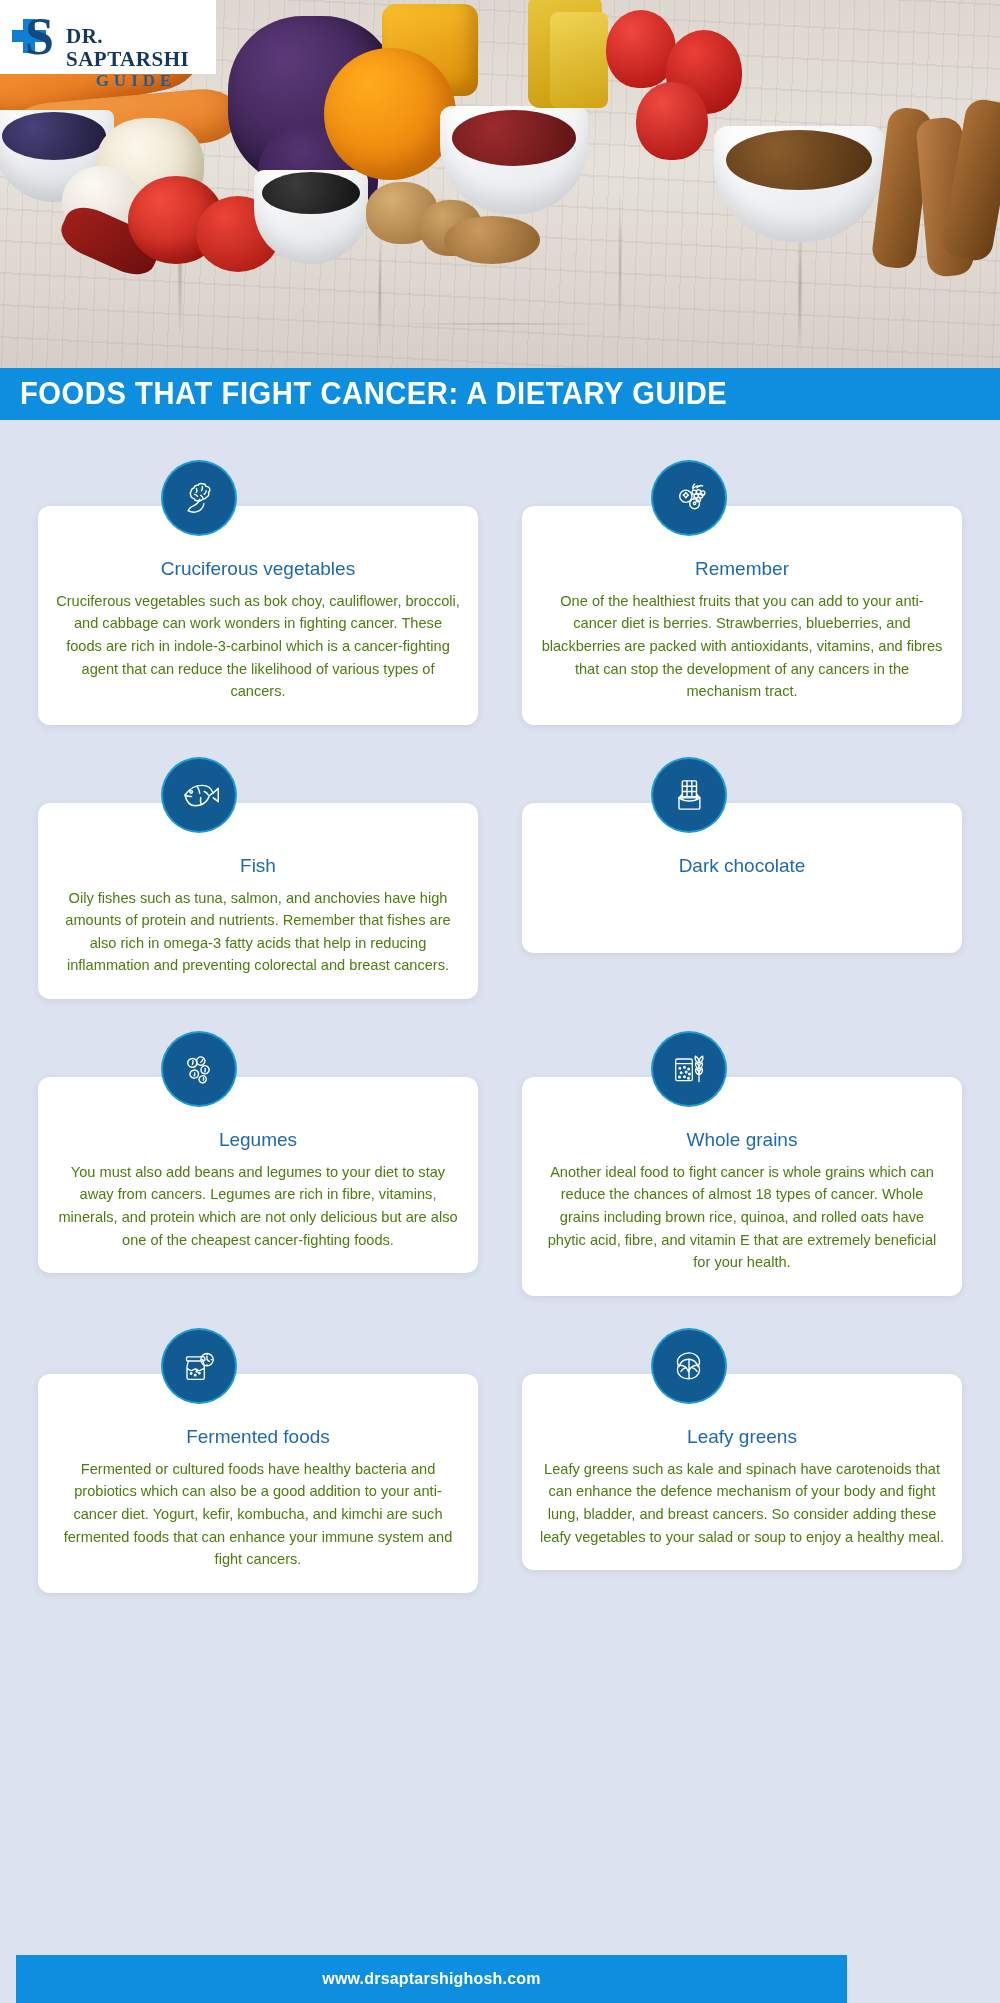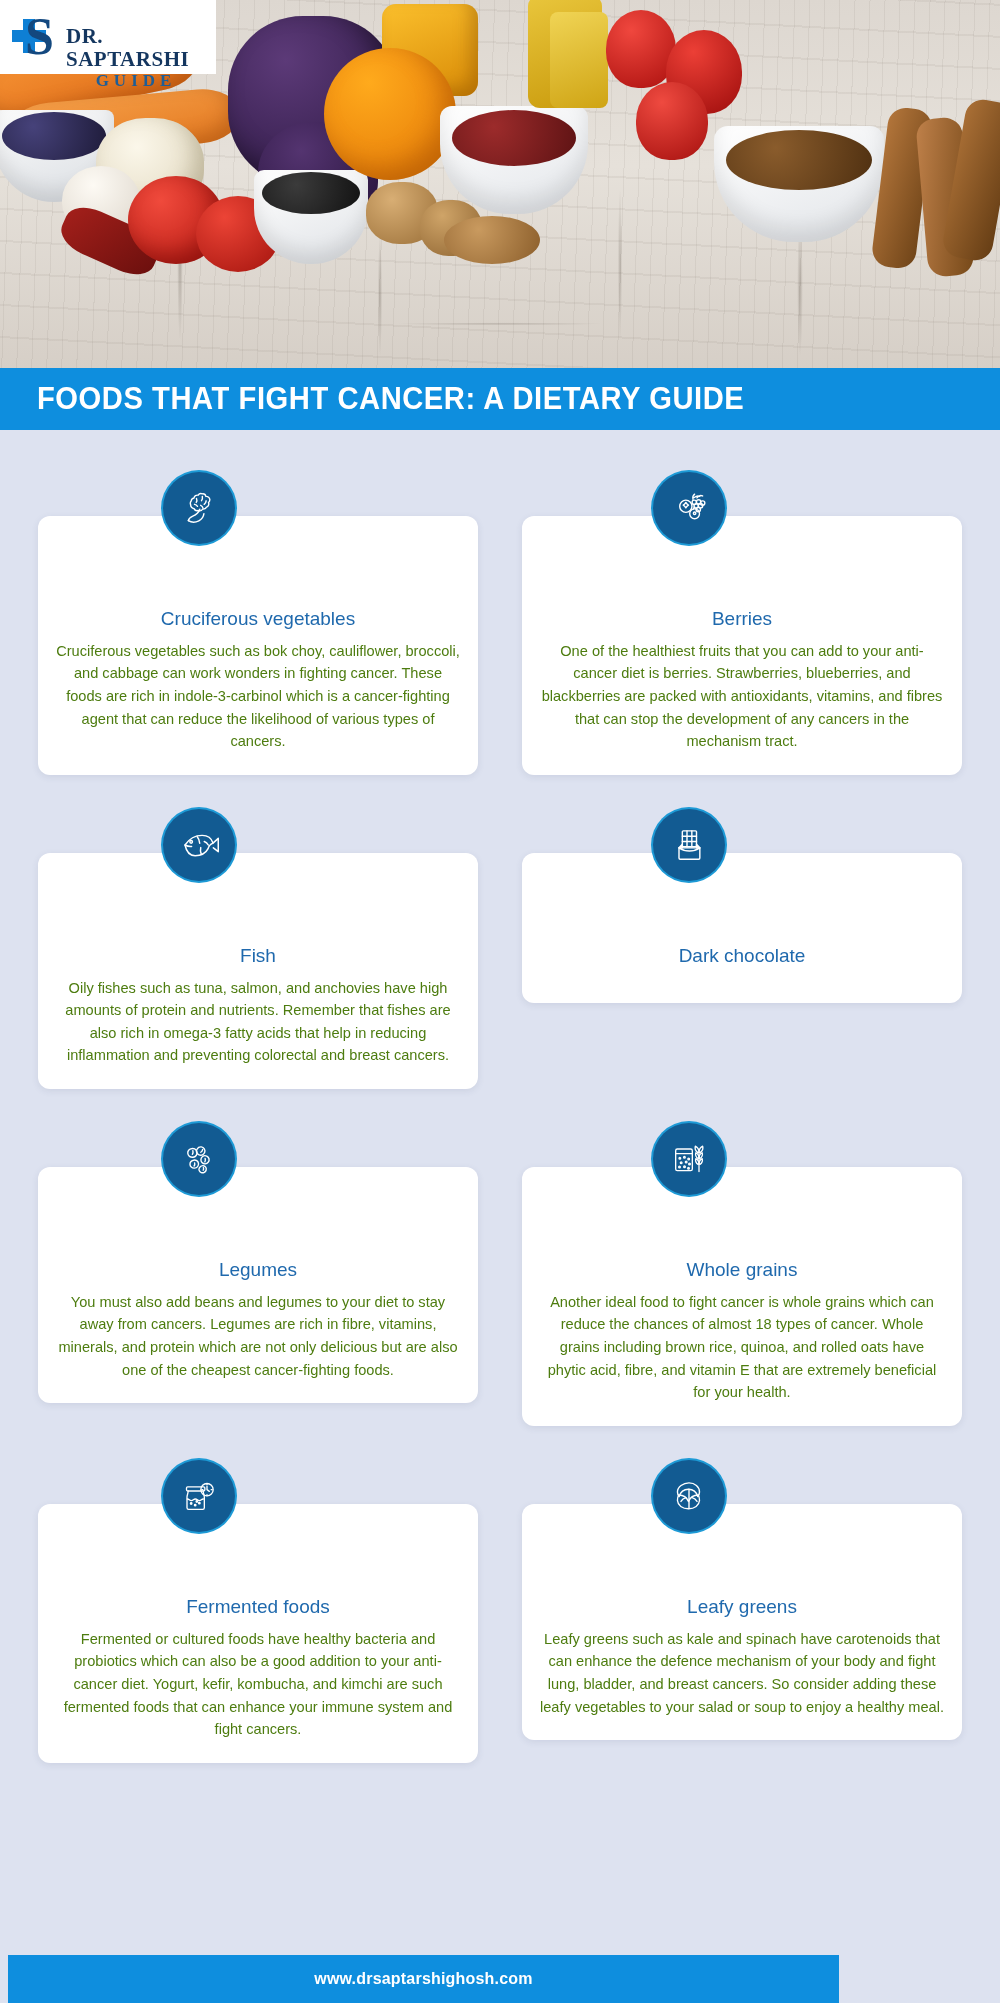--- a/index.html
+++ b/index.html
@@ -144,23 +144,23 @@
     font-size: 21px; font-weight: 700; color: #14365f; letter-spacing: .5px; line-height: 1.05;
   }
   .logo-l2 {
     font-family: "Liberation Serif", serif;
     font-size: 17px; font-weight: 700; color: #1f5e96; letter-spacing: 5px; line-height: 1.35;
     text-align: center;
   }
 
   
   .title-banner {
-    width: 1000px; height: 62px;
+    width: 1000px; height: 52px;
     background: #0e8ede;
-    display: flex; align-items: center; padding-left: 37px;
+    display: flex; align-items: center; padding-left: 20px;
   }
   .title-banner h1 {
     font-family: "Liberation Sans Narrow", "Liberation Sans", sans-serif;
     font-size: 31px; font-weight: 700; color: #ffffff;
     letter-spacing: .6px; transform: scaleX(.94); transform-origin: left center;
     white-space: nowrap;
   }
 
   
   .grid {
@@ -186,30 +186,30 @@
 
   .card {
     background: #ffffff;
     border-radius: 12px;
     padding: 52px 18px 22px 18px;
     box-shadow: 0 2px 7px rgba(60,70,110,.10);
     min-height: 150px;
   }
   .card h2 {
     font-size: 19px; font-weight: 400; color: #1f69ad;
-    text-align: center; margin-bottom: 9px; line-height: 1.2; margin-top: 40px;
+    text-align: center; margin-bottom: 9px; line-height: 1.2;
   }
   .card p {
     font-size: 14.6px; line-height: 1.55; color: #4d7c0f;
     text-align: center;
   }
 
   
   .footer {
-    position: absolute; left: 8px; bottom: 0;
+    position: absolute; left: 16px; bottom: 0;
     width: 831px; height: 48px;
     background: #0e8ede;
     display: flex; align-items: center; justify-content: center; margin-top: 40px;
   }
   .footer a, .footer span {
     color: #ffffff; font-size: 16px; font-weight: 700;
     text-decoration: none; letter-spacing: .2px;
   }
 </style>
 </head>
@@ -296,21 +296,21 @@
             <circle cx="37.2" cy="21.4" r="2.5"></circle>
           <circle cx="34.6" cy="25.8" r="2.5"></circle>
           <circle cx="20.4" cy="22" r="7"></circle>
           <path d="M20.4 17.6c.7 1.3 1.7 2.4 3 3.1-1.3.7-2.3 1.8-3 3.1-.7-1.3-1.7-2.4-3-3.1 1.3-.7 2.3-1.8 3-3.1Z"></path>
           <circle cx="30.4" cy="30.6" r="5.6"></circle>
           <circle cx="30.4" cy="30" r="1.4"></circle>
           <path d="M29 25.2c.2-1 .8-1.8 1.6-2.2"></path>
         </svg>
       </div>
       <div class="card">
-        <h2>Berries</h2>
+        <h2>Remember</h2>
         <p>One of the healthiest fruits that you can add to your anti-cancer diet is berries. Strawberries, blueberries, and blackberries are packed with antioxidants, vitamins, and fibres that can stop the development of any cancers in the mechanism tract.</p>
       </div>
     </div>
 
     <div class="cell left">
       <div class="icon-badge">
         <svg width="42" height="42" viewBox="0 0 48 48" fill="none" stroke="#ffffff" stroke-width="1.7" stroke-linecap="round" stroke-linejoin="round">
           <path d="M8 24c5-7.4 12-11 19.6-11 6.4 0 10.8 3.6 12.4 8.8-3 1.2-5 3.4-5.6 6.4-2.6 5-8 8-14.8 8C13.8 36.2 9.6 31.6 8 24Z"></path>
           <path d="M8 24c2.2 1.2 4.8 1.8 7.6 1.6"></path>
           <path d="M40 21.8 46 16.4v15.2l-5.6-4.4"></path>

